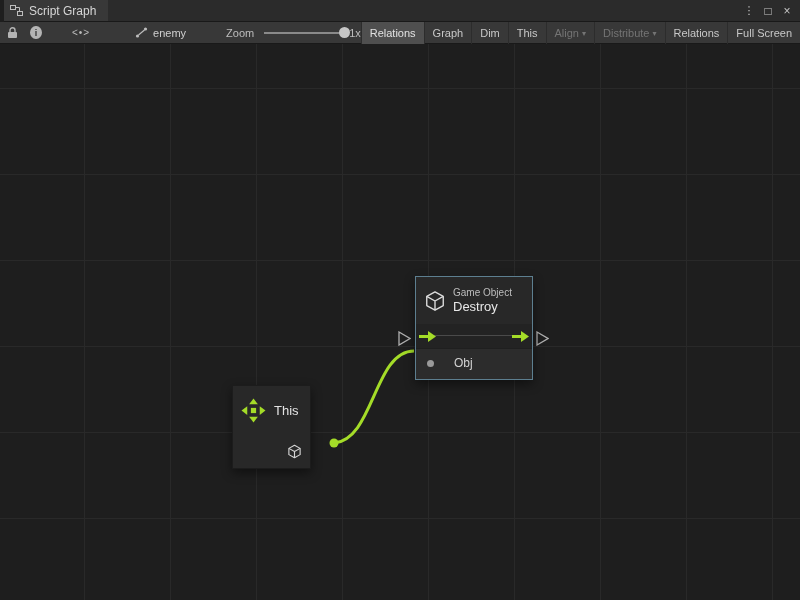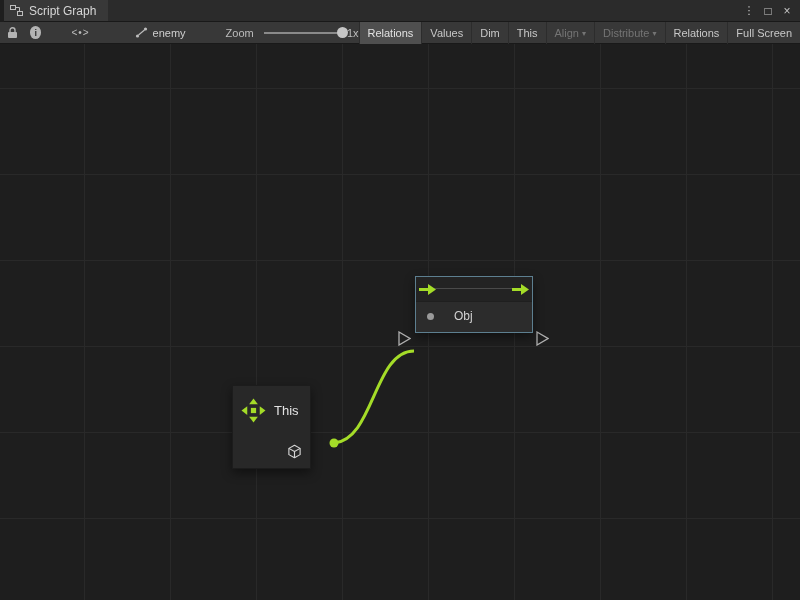--- a/index.html
+++ b/index.html
@@ -127,21 +127,21 @@
       <span class="zoom-track"></span>
       <span class="zoom-handle"></span>
     </span>
     <span class="zoom-value">1x</span>
 
     <div class="tbtn-group">
       <span class="tbtn active">
         <span>Relations</span>
       </span>
       <span class="tbtn">
-        <span>Values</span>
+        <span>Graph</span>
       </span>
       <span class="tbtn">
         <span>Dim</span>
       </span>
       <span class="tbtn">
         <span>This</span>
       </span>
       <span class="tbtn disabled">
         <span>Align</span>
         <span class="dd-arrow">▾</span>
@@ -167,20 +167,30 @@
     </svg>
 
     <svg class="port-tri tri-left" width="13" height="15" viewBox="0 0 13 15">
       <polygon points="1,1 12,7.5 1,14" fill="#1e1e1e" stroke="#b0b0b0" stroke-width="1.3"></polygon>
     </svg>
     <svg class="port-tri tri-right" width="13" height="15" viewBox="0 0 13 15">
       <polygon points="1,1 12,7.5 1,14" fill="#1e1e1e" stroke="#b0b0b0" stroke-width="1.3"></polygon>
     </svg>
 
     <div class="node node-destroy selected">
+      <div class="u-header">
+        <svg width="22" height="22" viewBox="0 0 24 24">
+          <path d="M12 2 L21 7 L21 17 L12 22 L3 17 L3 7 Z" fill="none" stroke="#dcdcdc" stroke-width="1.5" stroke-linejoin="round"></path>
+          <path d="M3 7 L12 12 L21 7 M12 12 L12 22" fill="none" stroke="#dcdcdc" stroke-width="1.5" stroke-linejoin="round"></path>
+        </svg>
+        <span class="txt">
+          <span class="u-cat">Game Object</span>
+          <span class="u-title">Destroy</span>
+        </span>
+      </div>
       <div class="ctrl-row">
         <svg width="17" height="11" viewBox="0 0 17 11">
           <rect x="0" y="4" width="9" height="3" fill="#A4DC28"></rect>
           <polygon points="9,0 17,5.5 9,11" fill="#A4DC28"></polygon>
         </svg>
         <svg width="17" height="11" viewBox="0 0 17 11">
           <rect x="0" y="4" width="9" height="3" fill="#A4DC28"></rect>
           <polygon points="9,0 17,5.5 9,11" fill="#A4DC28"></polygon>
         </svg>
       </div>

